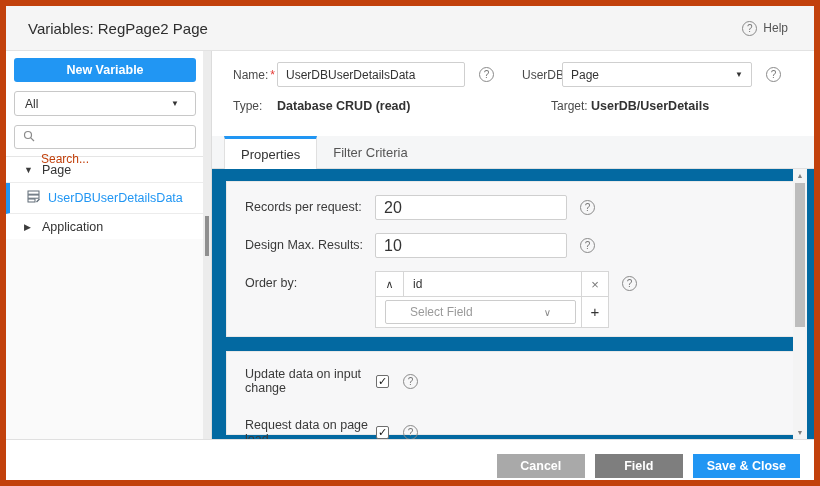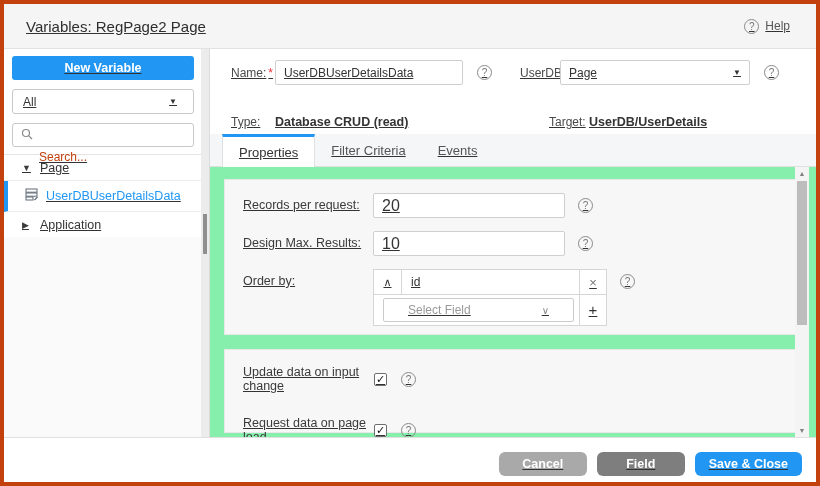--- a/index.html
+++ b/index.html
@@ -1,18 +1,18 @@
 <!DOCTYPE html>
 <html><head>
 <meta charset="utf-8">
 <style>
   * { margin:0; padding:0; box-sizing:border-box; }
   html,body { background:#fff; }
   body { font-family:"Liberation Sans","DejaVu Sans",sans-serif; color:#333; }
-  .window { width:820px; height:486px; position:relative; background:#fff; border:4px solid #c2410c; overflow:hidden;text-decoration:underline; }
+  .window { width:820px; height:486px; position:relative; background:#fff; border:6px solid #c2410c; overflow:hidden; }
 
   
   .titlebar { height:45px; background:#f5f5f5; border-bottom:1px solid #e2e2e2; display:flex; align-items:center; padding:0 26px 0 22px; }
   .title { font-size:15px; color:#2e2e2e; }
   .helpwrap { margin-left:auto; display:flex; align-items:center; gap:6px; color:#555; font-size:12px; cursor:pointer; }
   .qicon { width:15px; height:15px; border:1px solid #8a8a8a; border-radius:50%; color:#777; font-size:10px; display:flex; align-items:center; justify-content:center; flex:0 0 auto; background:transparent; }
 
   
   .bodyrow { display:flex; height:388px; }
 
@@ -29,38 +29,38 @@
   .tree-row.child { height:31px; padding-left:21px; }
   .tree-row.selected { border-left:4px solid #2196f3; padding-left:17px; color:#2196f3; }
   .sb-fill { position:absolute; left:0; right:8px; top:188px; bottom:0; background:#fafafa; }
   .sb-track { position:absolute; top:0; right:0; width:8px; height:100%; background:#ececec; }
   .sb-thumb { position:absolute; top:165px; left:2px; width:4px; height:40px; background:#8f8f8f; cursor:pointer; }
 
   
   .main { flex:1; position:relative; background:#fff; min-width:0; }
   .top-section { height:85px; padding:11px 0 0 21px; background:#fff; }
   .frow { display:flex; align-items:center; }
-  .frow + .frow { margin-top:30px; }
+  .frow + .frow { margin-top:12px; }
   .flabel { font-size:12px; color:#4a4a4a; flex:0 0 auto; }
   .w-name { width:44px; } .w-owner { width:40px; margin-left:28px; } .w-type { width:44px; } .w-target { width:40px; margin-left:28px; }
   .req { color:#e53935; margin-left:2px; }
   .tinput { width:188px; height:25px; border:1px solid #cfcfcf; border-radius:2px; font-size:12px; padding:0 8px; color:#333; font-family:inherit; background:#fff; }
   .tselect { width:190px; height:25px; border:1px solid #cfcfcf; border-radius:2px; display:flex; align-items:center; padding:0 8px; font-size:12px; background:#fff; cursor:pointer; }
   .tselect .arrow { margin-left:auto; font-size:8px; color:#333; }
   .hgap { margin-left:14px; }
   .fval { font-weight:bold; font-size:12.5px; color:#333; }
   .typeval { width:246px; flex:0 0 auto; }
 
   
   .tabbar { height:33px; background:#f5f6f7; border-bottom:1px solid #e0e0e0; display:flex; padding-left:12px; position:relative; }
   .tab { padding:0 16px; display:flex; align-items:center; font-size:13px; color:#555; cursor:pointer; }
   .tab.active { background:#fff; border:1px solid #e0e0e0; border-top:3px solid #2196f3; border-bottom:none; color:#333; margin-bottom:-1px; position:relative; z-index:2; }
 
   
-  .content { height:270px; background:#86efac; position:relative; padding:12px 0 0 14px; overflow:hidden; }
+  .content { height:270px; background:#0369a1; position:relative; padding:12px 0 0 14px; overflow:hidden; }
   .card { width:575px; background:#f7f7f8; border:1px solid #e8e8e8; }
   .card1 { height:156px; padding:13px 0 0 18px; }
   .prow { display:flex; align-items:flex-start; margin-bottom:13px; }
   .plabel { width:130px; font-size:12.5px; color:#3a3a3a; line-height:25px; flex:0 0 auto; }
   .pinput { width:192px; height:25px; border:1px solid #cfcfcf; border-radius:2px; font-size:16px; padding:0 8px; color:#333; background:#fff; font-family:inherit; }
   .phelp { margin-left:13px; margin-top:5px; }
 
   .ob { width:234px; border:1px solid #d6d6d6; background:#fff; flex:0 0 auto; }
   .ob-r1 { display:flex; height:25px; align-items:stretch; border-bottom:1px solid #d6d6d6; }
   .ob-caret { width:28px; text-align:center; border-right:1px solid #d6d6d6; line-height:25px; font-size:11px; color:#333; cursor:pointer; }
@@ -78,21 +78,21 @@
   .chelp { margin-left:14px; }
 
   
   .vscroll { position:absolute; top:0; right:7px; width:14px; height:270px; background:#f4f4f4; }
   .s-arr { position:absolute; left:0; width:14px; height:13px; text-align:center; font-size:7px; color:#808080; line-height:13px; cursor:pointer; }
   .s-arr.up { top:0; } .s-arr.down { bottom:0; }
   .v-thumb { position:absolute; top:14px; left:2px; width:10px; height:144px; background:#bdbdbd; cursor:pointer; }
 
   
   .footer { height:53px; background:#fff; border-top:1px solid #e0e0e0; display:flex; align-items:center; justify-content:flex-end; padding-right:14px; gap:10px; }
-  .btn { height:24px; min-width:88px; border:none; border-radius:6px; color:#fff; font-weight:bold; font-size:12.5px; padding:0 14px; cursor:pointer; font-family:inherit; }
+  .btn { height:24px; min-width:88px; border:none; border-radius:0; color:#fff; font-weight:bold; font-size:12.5px; padding:0 14px; cursor:pointer; font-family:inherit; }
   .btn.cancel { background:#a9a9a9; }
   .btn.save { background:#7e7e7e; }
   .btn.primary { background:#2196f3; }
 </style>
 </head>
 <body>
 
 <div class="window">
 
   <div class="titlebar">
@@ -167,21 +167,20 @@
           <span class="flabel w-type">Type:</span>
           <span class="fval typeval">Database CRUD (read)</span>
           <span class="flabel w-target">Target:</span>
           <span class="fval">UserDB/UserDetails</span>
         </div>
       </div>
 
       <div class="tabbar">
         <div class="tab active">Properties</div>
         <div class="tab">Filter Criteria</div>
-        <div class="tab">Events</div>
       </div>
 
       <div class="content">
 
         <div class="card card1">
           <div class="prow">
             <span class="plabel">Records per request:</span>
             <input class="pinput" type="text" value="20" style="">
             <span class="qicon phelp">?</span>
           </div>

